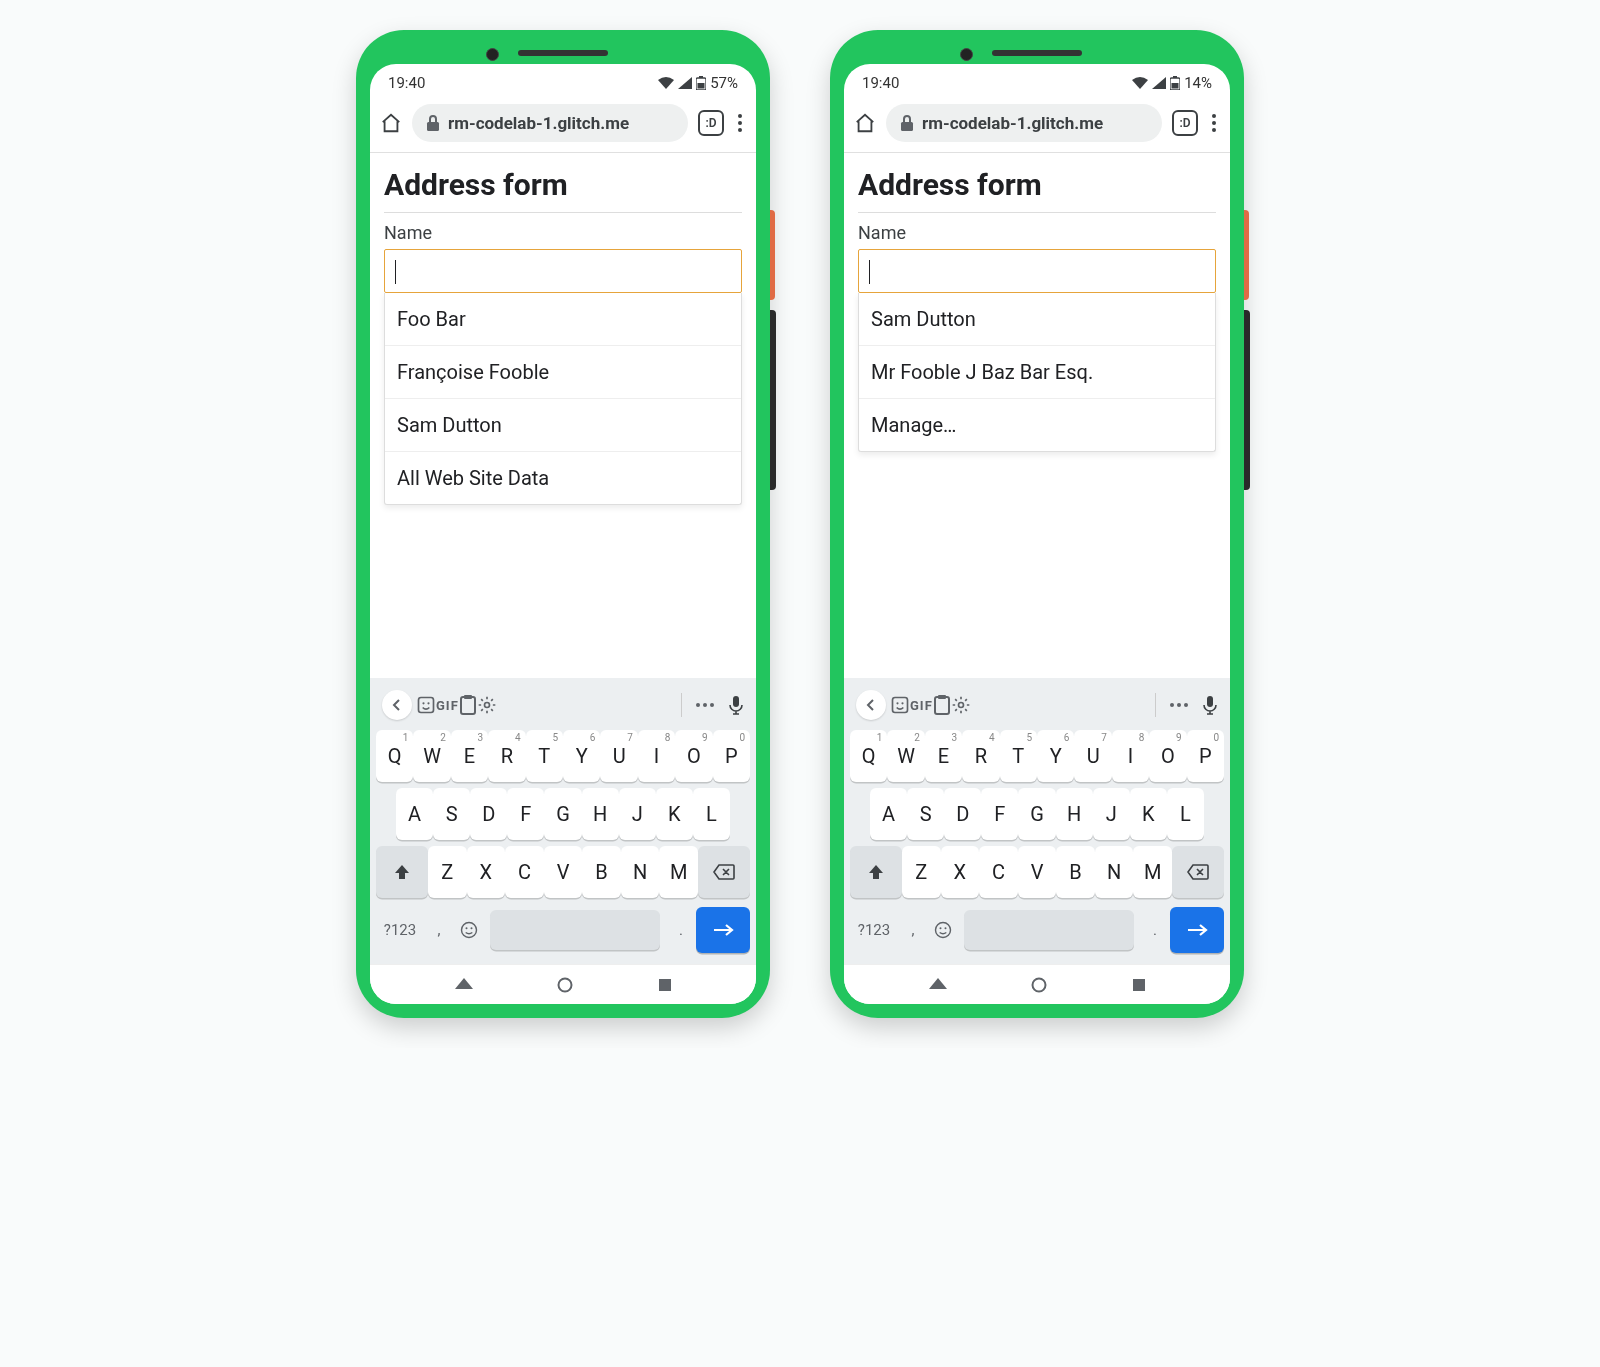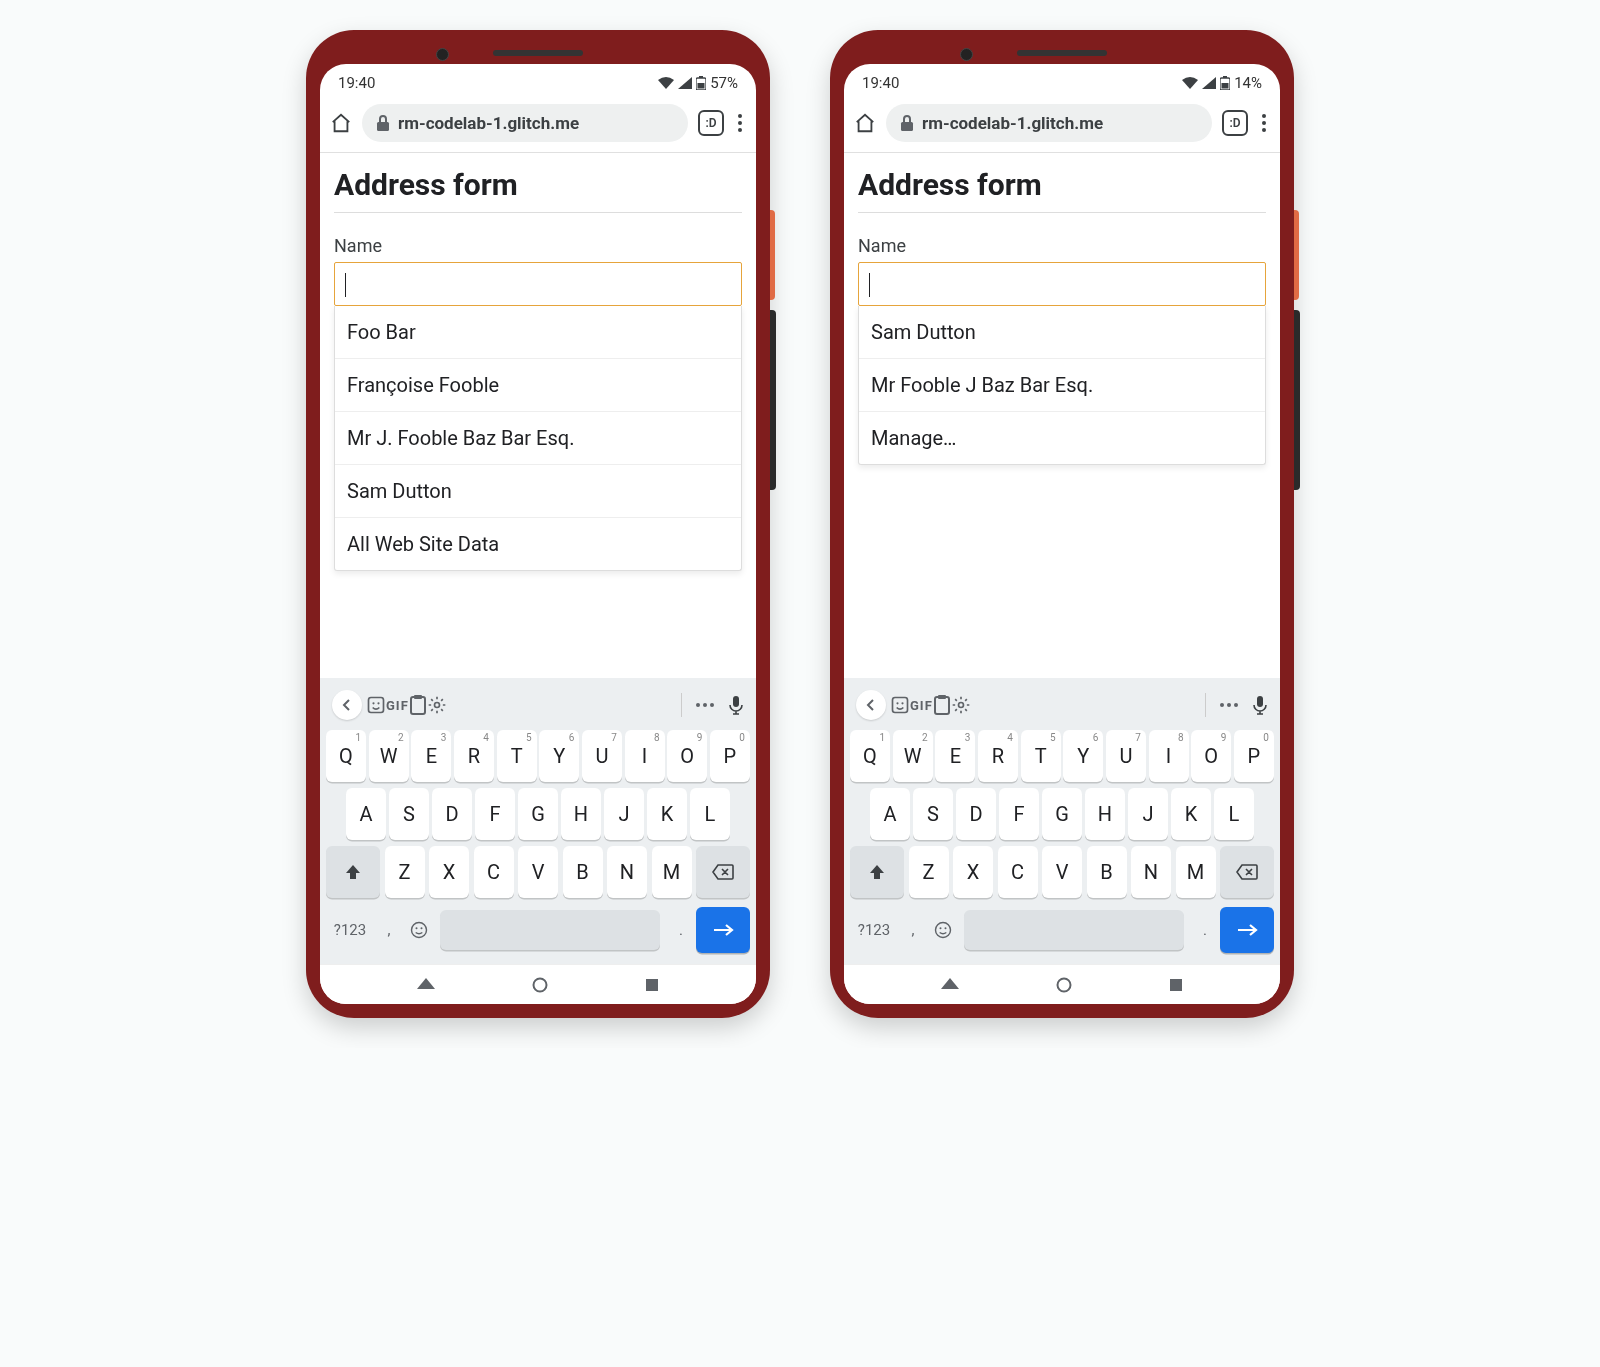--- a/index.html
+++ b/index.html
@@ -5,22 +5,22 @@
   * { box-sizing: border-box; margin: 0; padding: 0; }
   body {
     background: #f9fbfb;
     font-family: Roboto, "Helvetica Neue", Arial, sans-serif;
     padding: 30px 20px;
     display: flex;
     justify-content: center;
     gap: 60px;
   }
   .phone {
-    width: 464px;
-    background: #7f1d1d;
+    width: 414px;
+    background: #22c55e;
     border-radius: 48px;
     padding: 14px;
     position: relative;
     box-shadow: 0 10px 25px rgba(0,0,0,0.18);
   }
   .phone::after {
     content: "";
     position: absolute;
     top: 180px;
     right: -5px;
@@ -107,21 +107,21 @@
   .dots { display: flex; flex-direction: column; gap: 3px; padding: 0 4px; }
   .dots span { width: 4px; height: 4px; background: #3c4043; border-radius: 50%; }
   .content { flex: 1; padding: 0 14px; border-top: 1px solid #e0e0e0; overflow: hidden; }
   .page-title {
     font-size: 30px;
     font-weight: 700;
     padding: 14px 0 10px;
     border-bottom: 1px solid #ddd;
     color: #202124;
   }
-  .field-label { font-size: 18px; color: #3c4043; margin: 22px 0 6px; }
+  .field-label { font-size: 18px; color: #3c4043; margin: 9px 0 6px; }
   .text-input {
     width: 100%;
     border: 1px solid #e6a43b;
     border-radius: 2px;
     height: 44px;
     padding: 6px 10px;
     font-size: 18px;
     background: #fff;
     position: relative;
   }
@@ -250,21 +250,20 @@
 
     <div class="content">
       <div class="page-title">Address form</div>
       <div class="field-label">Name</div>
       <div class="text-input">
         <div class="caret"></div>
       </div>
       <div class="dropdown">
         <div class="item">Foo Bar</div>
         <div class="item">Françoise Fooble</div>
-        <div class="item">Mr J. Fooble Baz Bar Esq.</div>
         <div class="item">Sam Dutton</div>
         <div class="item">All Web Site Data</div>
       </div>
     </div>
 
     <div class="keyboard">
       <div class="kb-suggest">
         <div class="chev">
           <svg width="12" height="12" viewBox="0 0 12 12">
               <path d="M8 1 L3 6 L8 11" fill="none" stroke="#5f6368" stroke-width="2"></path>

